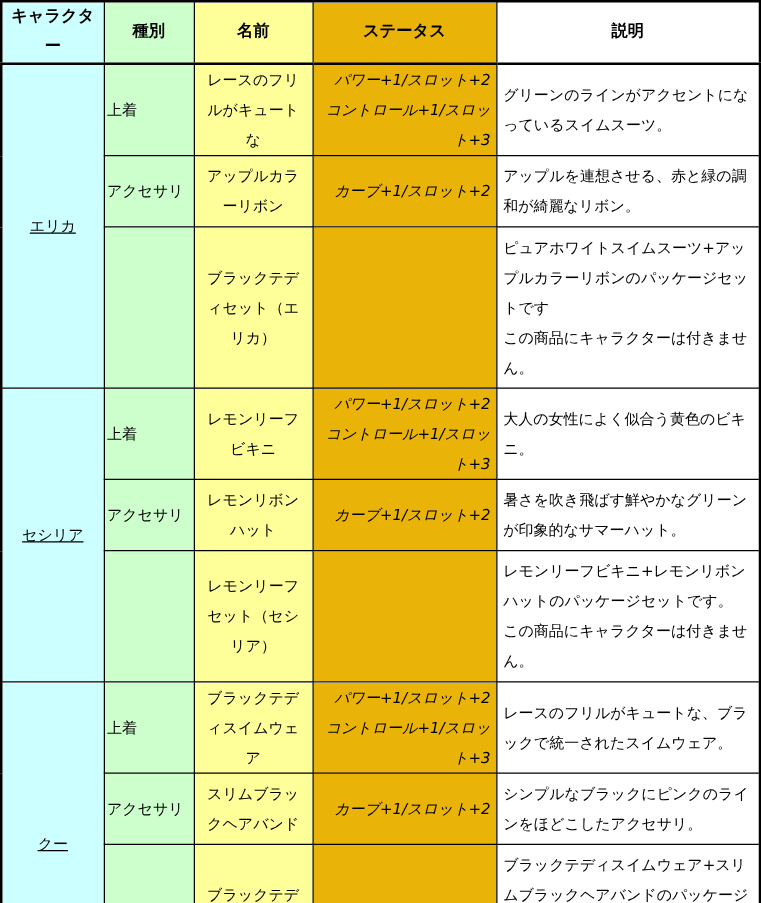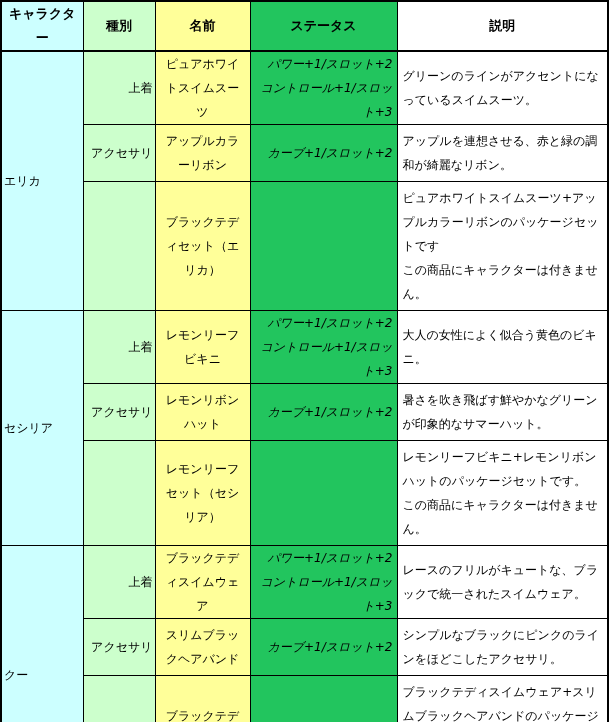--- a/index.html
+++ b/index.html
@@ -29,28 +29,29 @@
     height: 27px;
     text-align: center;
     padding: 0 2px;
   }
   tr.section-start td {
     border-top: 2px solid #000000;
   }
   .col-char   { background: #ccffff; margin-left: 48px; }
   .col-type   { background: #ccffcc; }
   .col-name   { background: #ffff99; }
-  .col-status { background: #22c55e; }
+  .col-status { background: #eab308; }
   .col-desc   { background: #ffffff; }
   .c-char {
-    text-align: left;
+    text-align: center;
     padding: 0 2px;
+    text-decoration: underline;
   }
   .c-type {
-    text-align: right;
+    text-align: left;
     padding: 4px 2px;
   }
   .c-name {
     text-align: center;
     padding: 0 6px;
     white-space: pre-line;
   }
   .c-status {
     text-align: right;
     padding: 0 4px;
@@ -85,21 +86,21 @@
       <th class="col-name">名前</th>
       <th class="col-status">ステータス</th>
       <th class="col-desc">説明</th>
     </tr>
   </thead>
   <tbody>
 
     <tr class="section-start h-std">
       <td class="col-char c-char" rowspan="3">エリカ</td>
       <td class="col-type c-type">上着</td>
-      <td class="col-name c-name">ピュアホワイトスイムスーツ</td>
+      <td class="col-name c-name">レースのフリルがキュートな</td>
       <td class="col-status c-status">パワー+1/スロット+2
 コントロール+1/スロット+3</td>
       <td class="col-desc c-desc">グリーンのラインがアクセントになっているスイムスーツ。</td>
     </tr>
     <tr class="h-std">
       <td class="col-type c-type">アクセサリ</td>
       <td class="col-name c-name">アップルカラーリボン</td>
       <td class="col-status c-status">カーブ+1/スロット+2</td>
       <td class="col-desc c-desc">アップルを連想させる、赤と緑の調和が綺麗なリボン。</td>
     </tr>

